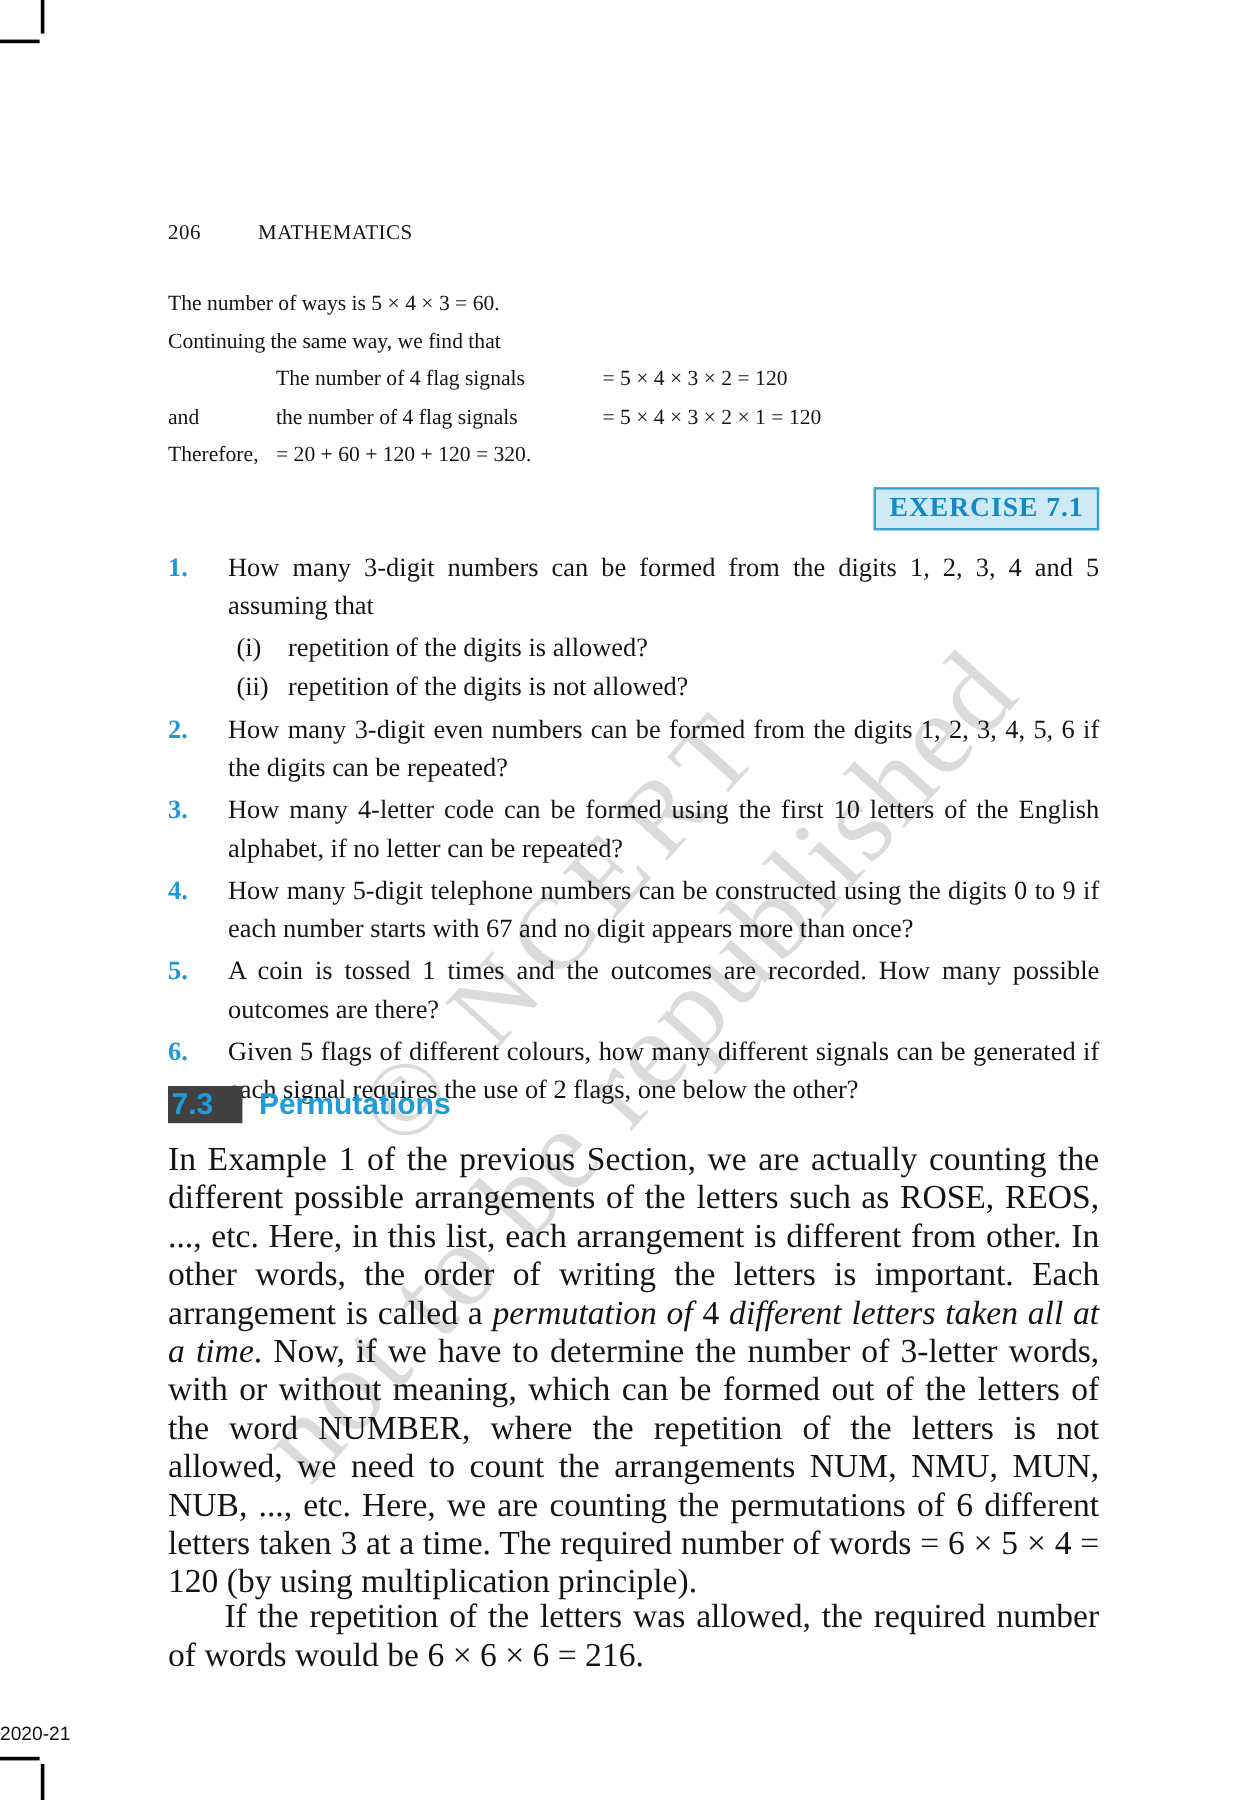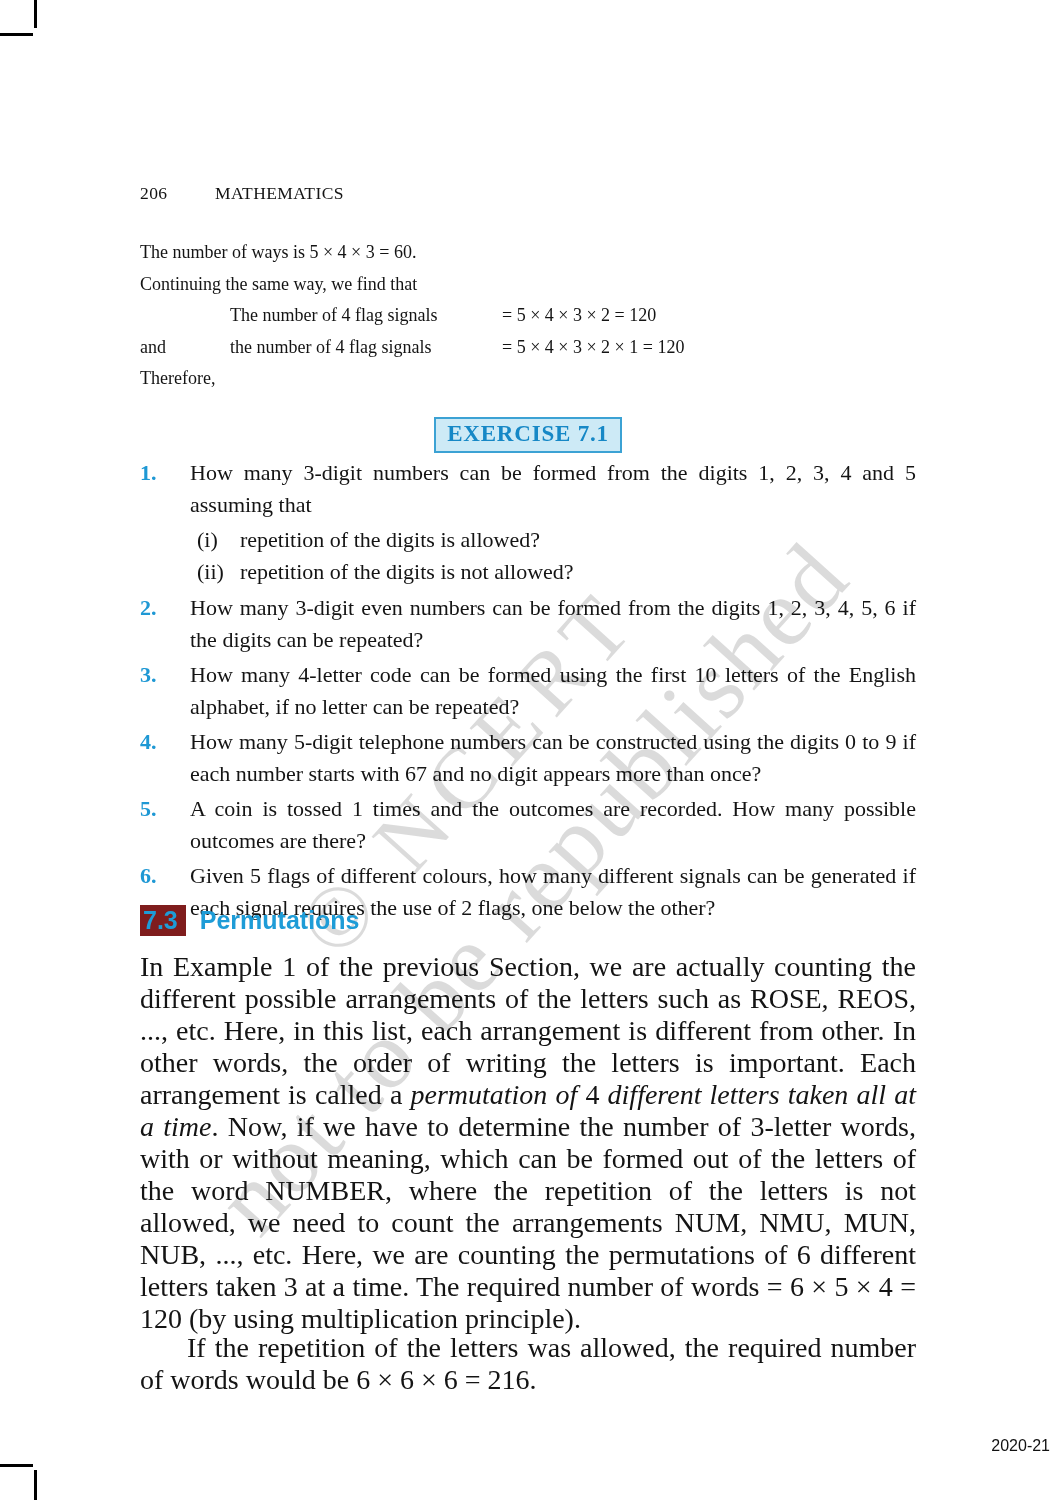--- a/index.html
+++ b/index.html
@@ -30,50 +30,50 @@
   .runhead .pgnum { display:inline-block; width:75px; }
 
   
   .intro { top:237px; font-size:18px; line-height:31.5px; }
   .eq-row { display:flex; }
   .eq-prefix { flex:none; width:90px; white-space:nowrap; }
   .eq-label { flex:none; width:272px; white-space:nowrap; }
   .eq-value { flex:none; white-space:nowrap; }
 
   
-  .exbox-wrap { top:417px; text-align:center; }
+  .exbox-wrap { top:406px; text-align:right; }
   .exbox {
     display:inline-block; background:#cdeaf6; border:2px solid #3ba2d4;
     color:#1688c6; font-weight:bold; font-size:23px; letter-spacing:0.8px;
     padding:2px 11px 4px 11px;
   }
 
   
   .exlist { top:457px; font-size:22px; line-height:32px; }
   .exitem { display:flex; margin-bottom:3px; }
   .item-num { flex:none; width:50px; color:#1e98d4; font-weight:bold; }
   .item-body { flex:1; text-align:justify; }
   .sublist { margin:3px 0 1px 0; }
   .subitem { display:flex; }
   .sub-label { flex:none; width:43px; padding-left:7px; }
   .sub-text { flex:1; }
 
   
   .sechead { top:906px; font-family:"Liberation Sans", sans-serif;
     font-weight:bold; font-size:25px; color:#1e9cd7; }
-  .sec-num { background:#7f1d1d; padding:1px 8px 2px 3px; margin-right:14px; }
+  .sec-num { background:#404040; padding:1px 24px 2px 3px; margin-right:14px; }
 
   
   .para { font-size:28px; line-height:32px; text-align:justify; }
   .para1 { top:951px; }
   .para2 { top:1332px; text-indent:47px; }
   .it { font-style:italic; }
 
   
-  .footer { position:absolute; top:1437px; left:0; width:100%; text-align:right;
+  .footer { position:absolute; top:1437px; left:0; width:100%; text-align:left;
     font-family:"Liberation Sans", sans-serif; font-size:16px; color:#111; z-index:1; }
 </style>
 </head>
 <body>
 
 <div class="page">
 
   <div class="crop crop-v-top"></div>
   <div class="crop crop-h-top"></div>
   <div class="crop crop-h-bot"></div>
@@ -94,20 +94,21 @@
       <span class="eq-label">The number of 4 flag signals</span>
       <span class="eq-value">= 5 × 4 × 3 × 2 = 120</span>
     </div>
     <div class="eq-row">
       <span class="eq-prefix">and</span>
       <span class="eq-label">the number of 4 flag signals</span>
       <span class="eq-value">= 5 × 4 × 3 × 2 × 1 = 120</span>
     </div>
     <div class="eq-row">
       <span class="eq-prefix">Therefore,</span>
+      <span class="eq-value">= 20 + 60 + 120 + 120 = 320.</span>
     </div>
   </div>
 
   <div class="layer exbox-wrap">
     <span class="exbox">EXERCISE 7.1</span>
   </div>
 
   <div class="layer exlist">
 
     <div class="exitem">

